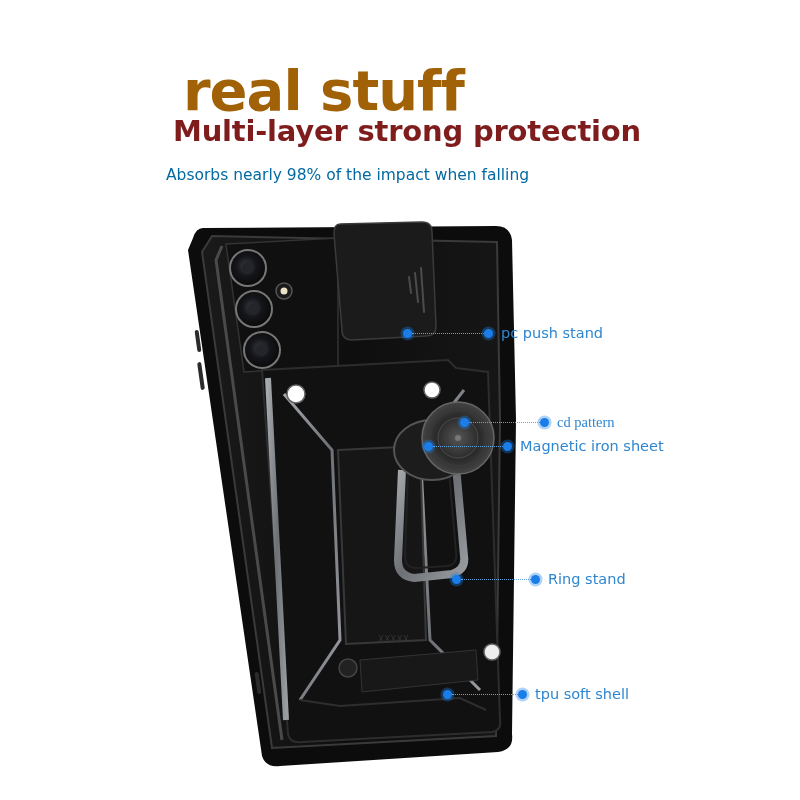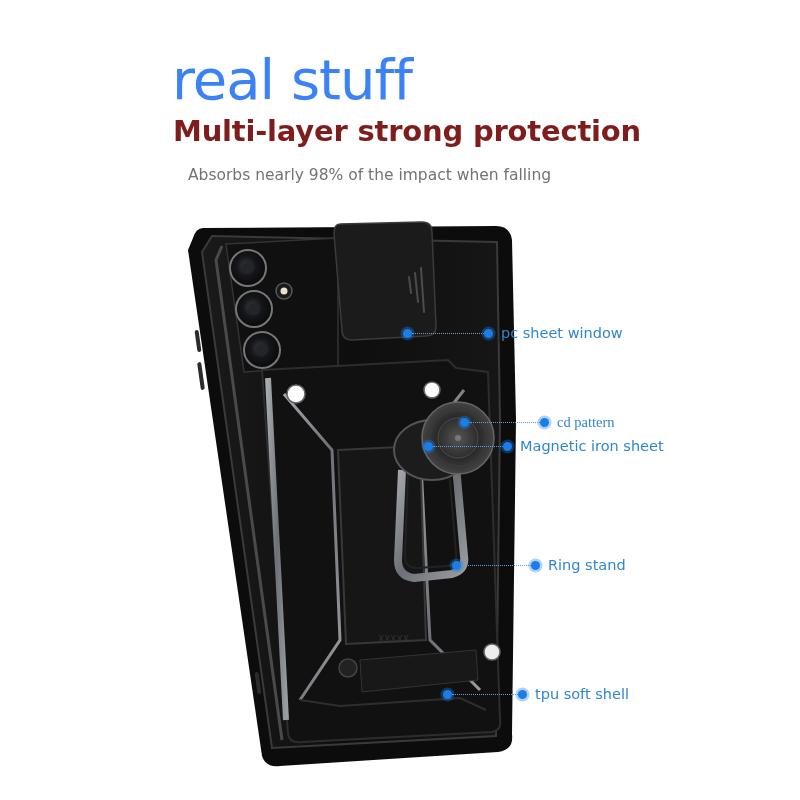--- a/index.html
+++ b/index.html
@@ -1,19 +1,19 @@
 <!DOCTYPE html>
 <html><head>
   <meta charset="utf-8">
   <style>
     html, body { margin: 0; padding: 0; background: #ffffff; }
     body { width: 800px; height: 800px; position: relative; overflow: hidden; font-family: "DejaVu Sans", "Liberation Sans", sans-serif; }
-    .headline { position: absolute; left: 172px; top: 52px; font-size: 56px; font-weight: normal; color: #3b82f6; letter-spacing: -1px; line-height: 1; margin: 0; }
+    .headline { position: absolute; left: 172px; top: 52px; font-size: 56px; font-weight: bold; color: #a16207; letter-spacing: -1px; line-height: 1; margin: 11px; }
     .subheadline { position: absolute; left: 173px; top: 117px; font-size: 29px; color: #7f1d1d; line-height: 1; margin: 0; letter-spacing: -0.2px; }
-    .desc { position: absolute; left: 188px; top: 165px; font-size: 15.5px; color: #737373; line-height: 21px; margin: 0; }
+    .desc { position: absolute; left: 166px; top: 165px; font-size: 15.5px; color: #0369a1; line-height: 21px; margin: 0; }
     .desc p { margin: 0; white-space: nowrap; }
     .product { position: absolute; left: 0; top: 0; width: 800px; height: 800px; }
     .callout { position: absolute; display: flex; align-items: center; }
     .callout .label { font-size: 14.5px; color: #2f86d0; white-space: nowrap; margin-left: 8px; }
     .dot { width: 9px; height: 9px; border-radius: 50%; background: #1a7de8; box-shadow: 0 0 0 2.5px rgba(26,125,232,0.35); flex: 0 0 auto; }
     .line { height: 0; border-top: 1.5px dotted #5fa2e0; flex: 0 0 auto; }
   </style>
 </head>
 <body>
 
@@ -103,38 +103,38 @@
     <circle cx="458" cy="438" r="20" fill="none" stroke="#4a4a4a" stroke-width="1"></circle>
     <circle cx="458" cy="438" r="12" fill="none" stroke="#3c3c3c" stroke-width="1"></circle>
     <circle cx="458" cy="438" r="3" fill="#777"></circle>
   </g>
 </svg>
 
 <div class="callout" style="left:403px; top:325px;">
   <span class="dot"></span>
   <span class="line" style="width:72px;"></span>
   <span class="dot"></span>
-  <span class="label">pc sheet window</span>
+  <span class="label">pc push stand</span>
 </div>
 
 <div class="callout" style="left:460px; top:414px;font-family:Liberation Serif, serif;">
   <span class="dot"></span>
   <span class="line" style="width:71px;"></span>
   <span class="dot"></span>
   <span class="label">cd pattern</span>
 </div>
 
 <div class="callout" style="left:424px; top:438px;">
   <span class="dot"></span>
   <span class="line" style="width:70px;"></span>
   <span class="dot"></span>
   <span class="label">Magnetic iron sheet</span>
 </div>
 
-<div class="callout" style="left:452px; top:557px;">
+<div class="callout" style="left:452px; top:571px;">
   <span class="dot"></span>
   <span class="line" style="width:70px;"></span>
   <span class="dot"></span>
   <span class="label">Ring stand</span>
 </div>
 
 <div class="callout" style="left:435px; top:686px;margin-left:8px;">
   <span class="dot"></span>
   <span class="line" style="width:66px;"></span>
   <span class="dot"></span>

